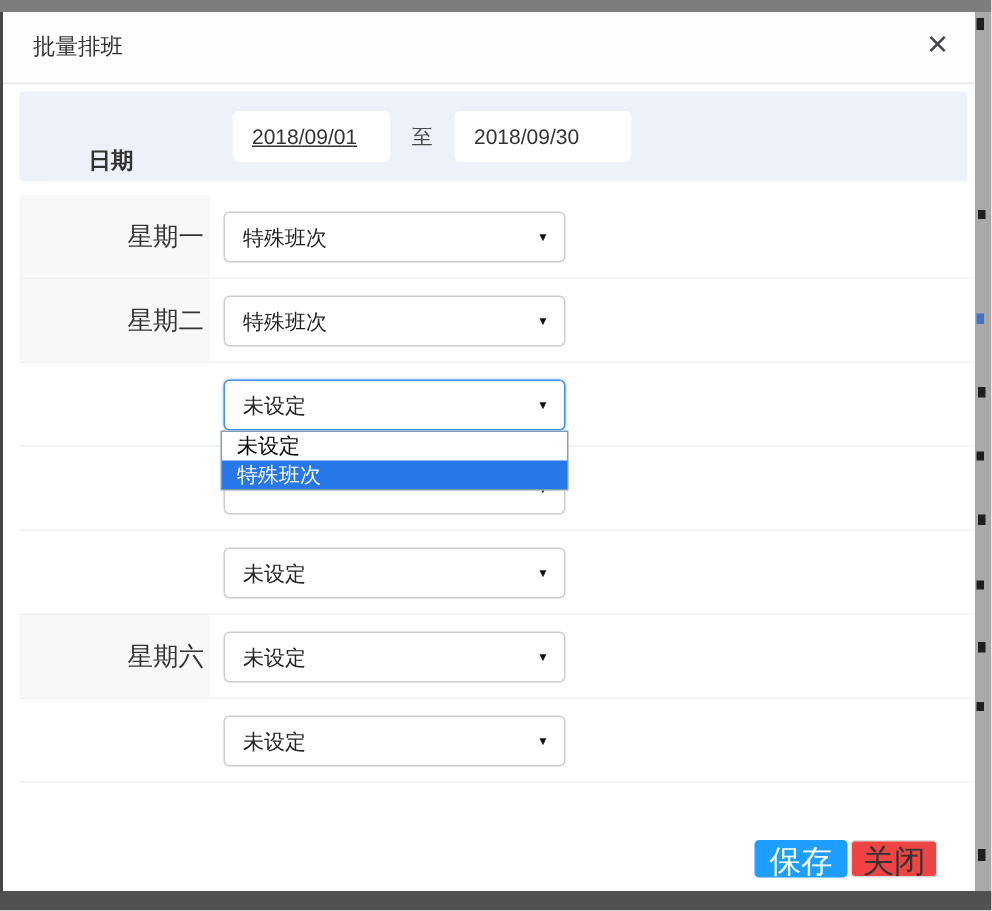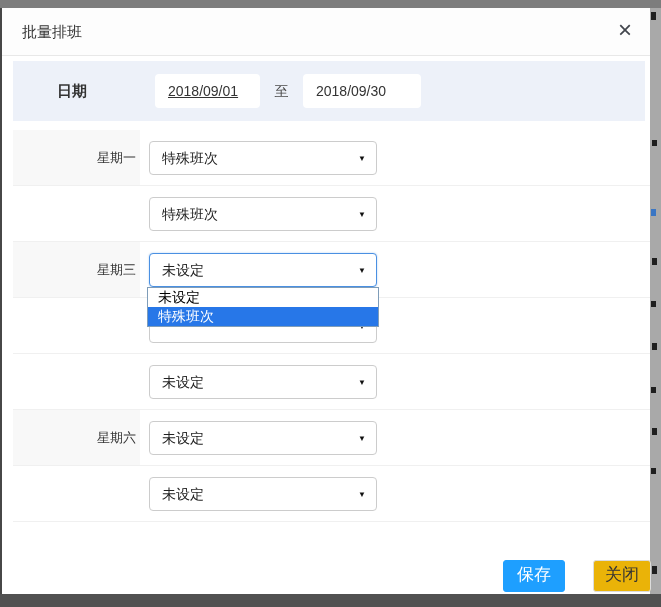--- a/index.html
+++ b/index.html
@@ -23,57 +23,57 @@
 
   .titlebar { position:absolute; left:0; top:0; width:648px; height:48px;
               background:#fdfdfd; border-bottom:1px solid #e8e8e8; }
   .title { position:absolute; left:20px; top:0; line-height:47px; font-size:15px; color:#333; }
   .close-btn { position:absolute; right:10px; top:8px; width:30px; height:30px;
                text-align:center; line-height:28px; font-size:24px; font-weight:400;
                color:#42464d; cursor:pointer; }
 
   
   .date-band { position:absolute; left:11px; top:53px; width:632px; height:60px; background:#edf1f9; }
-  .date-label { position:absolute; left:0; top:0; width:122px; height:60px;
-                line-height:60px; text-align:left; font-size:15px; font-weight:bold; color:#333;margin-left:44px; }
+  .date-label { position:absolute; left:0; top:17px; width:122px; height:60px;
+                line-height:60px; text-align:center; font-size:15px; font-weight:bold; color:#333; }
   .date-input { position:absolute; top:13px; height:34px; background:#ffffff; border:none;
                 border-radius:4px; font-size:14px; color:#333; padding-left:13px;
                 font-family:"Liberation Sans","DejaVu Sans",sans-serif; }
   .date-start { left:142px; width:105px;text-decoration:underline; }
   .date-end   { left:290px; width:118px; }
   .date-sep   { position:absolute; left:247px; top:0; width:43px; height:60px;
                 line-height:60px; text-align:center; font-size:14px; color:#4a4a4a; }
 
   
   .rows { position:absolute; left:11px; top:122px; width:637px; }
   .row { position:relative; height:56px; border-bottom:1px solid #f0f0f0; }
   .label-cell { position:absolute; left:0; top:0; width:127px; height:55px;
                 background:#f8f8f8; display:flex; align-items:center; justify-content:flex-end;
-                padding-right:4px; font-size:13px; color:#333; }
+                padding-right:4px; font-size:17px; color:#333; }
   .select-box { position:absolute; left:136px; top:11px; width:228px; height:34px;
                 background:#fff; border:1px solid #cccccc; border-radius:4px; cursor:pointer; z-index:1; }
   .select-box .select-value { position:absolute; left:12px; top:0; line-height:32px;
                               font-size:14px; color:#222; }
   .select-box .caret { position:absolute; right:10px; top:50%; transform:translateY(-50%);
                        font-size:8px; color:#111; }
   .select-box.focused { border-color:#4a90e2; box-shadow:0 0 2px rgba(74,144,226,.45); }
 
   
   .dropdown-list { position:absolute; left:134px; top:157px; width:232px;
                    background:#ffffff; border:1px solid #7f9db9; z-index:20; }
   .dropdown-list .option { height:19px; line-height:19px; padding-left:10px;
                            font-size:14px; color:#000; cursor:pointer; white-space:nowrap; }
   .dropdown-list .option.highlighted { background:#2777e8; color:#ffffff; }
 
   
-  .btn { position:absolute; top:552px; height:32px; border-radius:3px; font-size:17px;
+  .btn { position:absolute; top:552px; height:25px; border-radius:3px; font-size:21px;
          text-align:center; line-height:28px; cursor:pointer;
          font-family:"Liberation Sans","DejaVu Sans",sans-serif; }
   .btn-save  { left:501px; width:62px; background:#1e9fff; border:1px solid #1e9fff; color:#fff; }
-  .btn-close { left:591px; width:58px; background:#eab308; border:1px solid #dcdcdc; color:#333; }
+  .btn-close { left:565px; width:58px; background:#ef4444; border:1px solid #dcdcdc; color:#333; }
 </style>
 </head>
 <body>
 
 <div class="frame-top"></div>
 <div class="frame-left"></div>
 <div class="frame-right"></div>
 <div class="frame-bottom"></div>
 <div class="frag" style="left:651px; top:12px;  height:8px;"></div>
 <div class="frag" style="left:652px; top:140px; height:6px;"></div>
@@ -104,28 +104,28 @@
 
     <div class="row">
       <div class="label-cell">星期一</div>
       <div class="select-box">
         <span class="select-value">特殊班次</span>
         <span class="caret">▼</span>
       </div>
     </div>
 
     <div class="row">
+      <div class="label-cell">星期二</div>
       <div class="select-box">
         <span class="select-value">特殊班次</span>
         <span class="caret">▼</span>
       </div>
     </div>
 
     <div class="row">
-      <div class="label-cell">星期三</div>
       <div class="select-box focused">
         <span class="select-value">未设定</span>
         <span class="caret">▼</span>
       </div>
     </div>
 
     <div class="row">
       <div class="select-box">
         <span class="select-value"></span>
         <span class="caret">▼</span>

